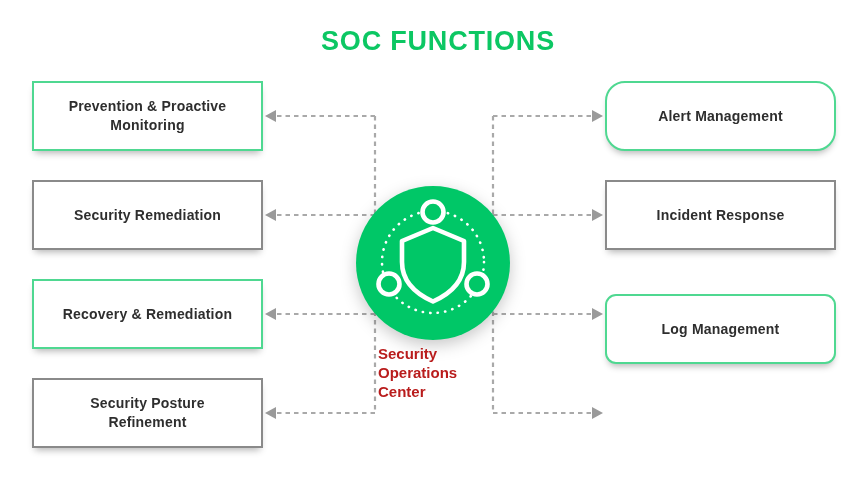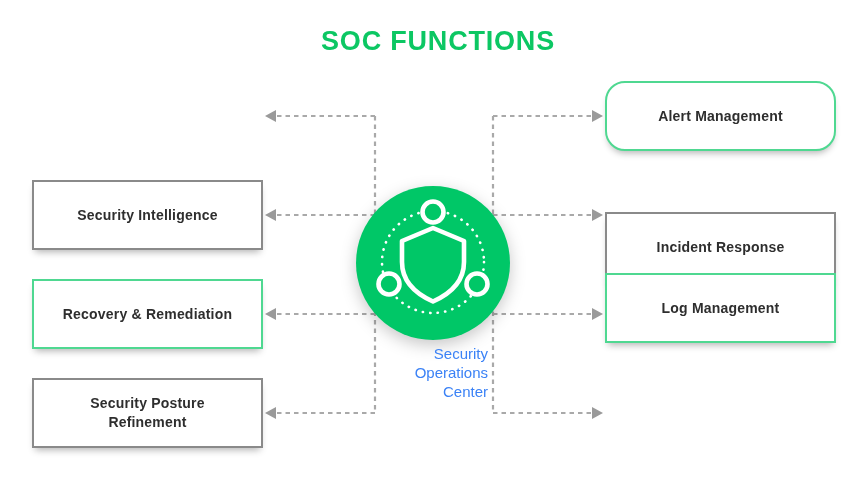--- a/index.html
+++ b/index.html
@@ -62,25 +62,25 @@
     left: 355px;
     top: 185px;
     z-index: 3;
     filter: drop-shadow(0 5px 8px rgba(0,0,0,0.22));
   }
   .center-label {
     position: absolute;
     left: 378px;
     top: 345px;
     width: 110px;
-    text-align: right;
+    text-align: left;
     font-size: 15px;
-    font-weight: normal;
+    font-weight: bold;
     line-height: 1.25;
-    color: #3b82f6;
+    color: #b91c1c;
     z-index: 3;
   }
 </style>
 </head>
 <body>
 
 <div class="canvas">
 
   <div class="title">SOC FUNCTIONS</div>
 
@@ -107,37 +107,40 @@
       <path d="M265,314 L276,308 L276,320 Z"></path>
       <path d="M265,413 L276,407 L276,419 Z"></path>
 
       <path d="M603,116 L592,110 L592,122 Z"></path>
       <path d="M603,215 L592,209 L592,221 Z"></path>
       <path d="M603,314 L592,308 L592,320 Z"></path>
       <path d="M603,413 L592,407 L592,419 Z"></path>
     </g>
   </svg>
 
+  <div class="fbox green" style="left:32px; top:81px;">
+    <span>Prevention &amp; Proactive Monitoring</span>
+  </div>
   <div class="fbox gray" style="left:32px; top:180px;">
-    <span>Security Intelligence</span>
+    <span>Security Remediation</span>
   </div>
   <div class="fbox gray" style="left:32px; top:378px;">
     <span>Security Posture Refinement</span>
   </div>
   <div class="fbox green" style="left:32px; top:279px;">
     <span>Recovery &amp; Remediation</span>
   </div>
 
   <div class="fbox green" style="left:605px; top:81px;border-radius:20px;">
     <span>Alert Management</span>
   </div>
-  <div class="fbox gray" style="left:605px; top:180px;margin-top:32px;">
+  <div class="fbox gray" style="left:605px; top:180px;">
     <span>Incident Response</span>
   </div>
-  <div class="fbox green" style="left:605px; top:273px;">
+  <div class="fbox green" style="left:605px; top:294px;border-radius:11px;">
     <span>Log Management</span>
   </div>
 
   <svg class="soc-circle-svg" width="156" height="156" viewBox="0 0 156 156">
     <circle cx="78" cy="78" r="77" fill="#00c767"></circle>
     <g stroke="#ffffff" fill="none">
 
       <circle cx="78" cy="77" r="51" stroke-width="2.6" stroke-dasharray="0.3 7.2" stroke-linecap="round"></circle>
 
       <path d="M78,43 L109,56 L109,77 C109,96 97,108 78,116.5 C59,108 47,96 47,77 L47,56 Z" stroke-width="4.6" stroke-linejoin="round"></path>

